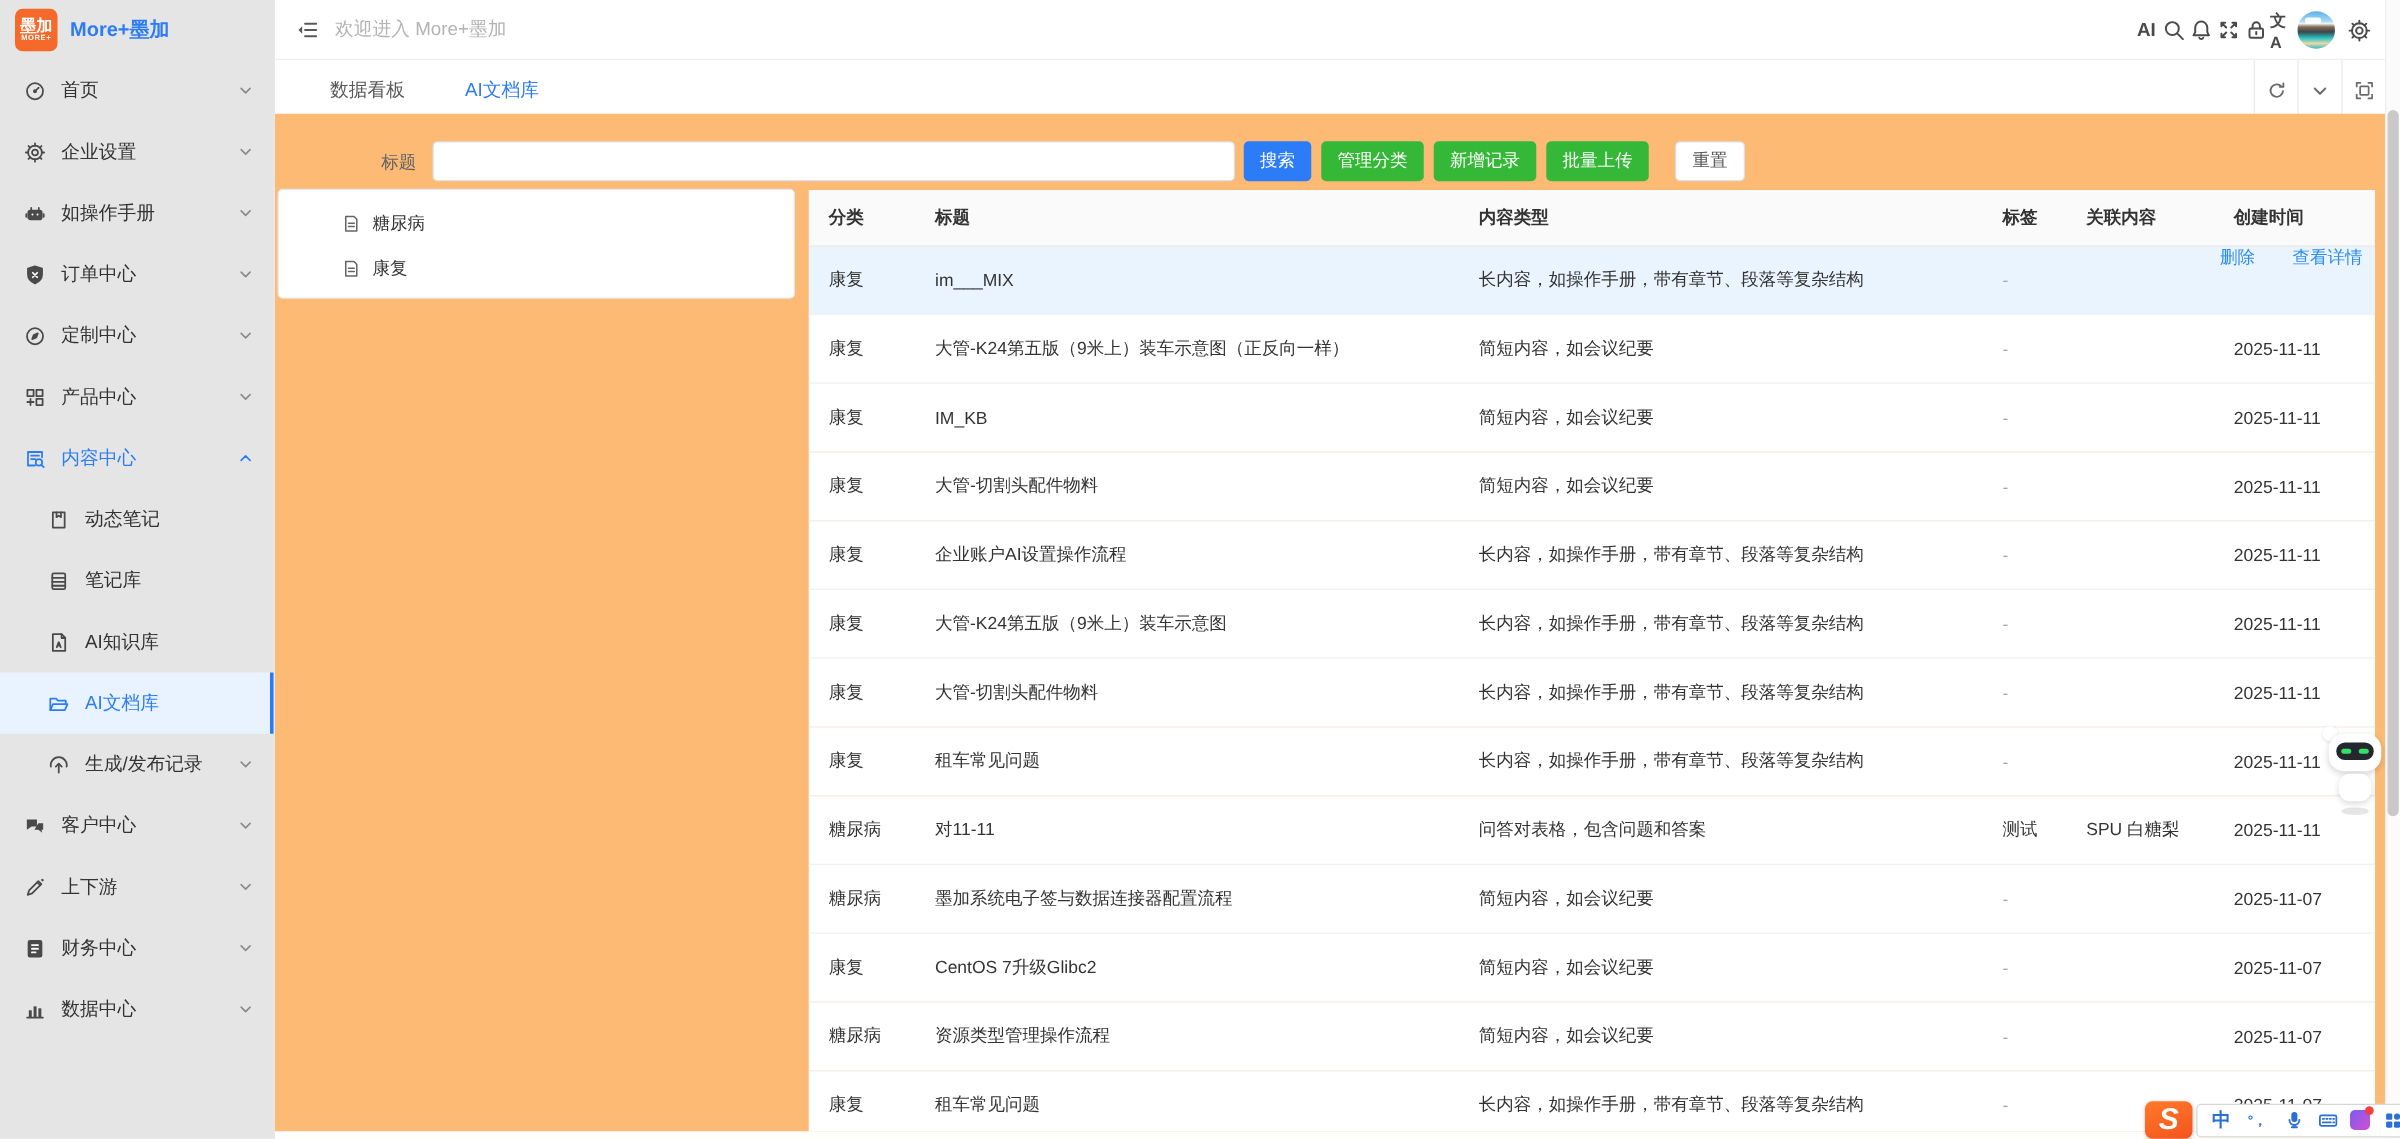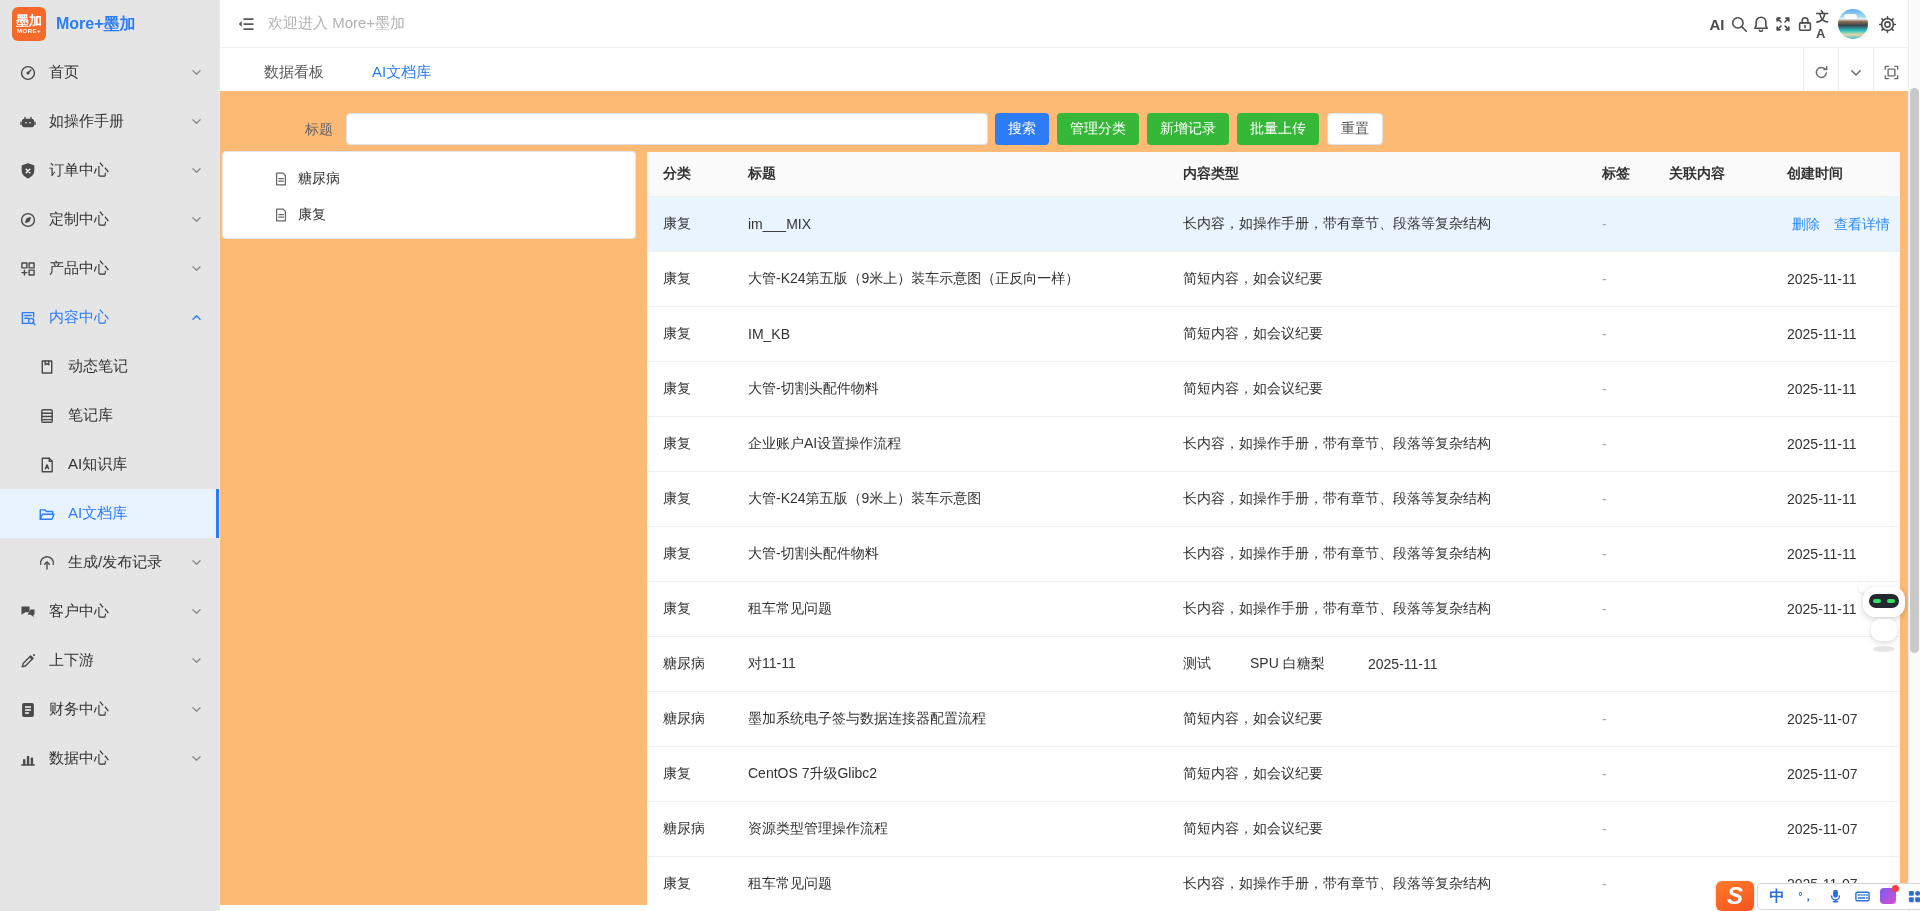--- a/index.html
+++ b/index.html
@@ -59,38 +59,38 @@
   #main { position:absolute; left:220px; top:91px; width:1688px; height:814px; background:#fdba74; overflow:hidden; }
   #filter-label { position:absolute; left:85px; top:30px; font-size:14px; color:#606266; }
   #title-input { position:absolute; left:126px; top:22px; width:642px; height:32px;
     border:1px solid #dcdfe6; border-radius:4px; font-size:14px; padding:0 10px; color:#333; outline:none; }
   #filter-btns { position:absolute; left:775px; top:22px; display:flex; gap:8px; }
   .btn { height:32px; padding:0 13px; border-radius:4px; font-size:14px; border:none;
     cursor:pointer; display:flex; align-items:center; white-space:nowrap;
     font-family:"Liberation Sans","DejaVu Sans",sans-serif; }
   .btn.blue { background:#2b7cf6; color:#fff; }
   .btn.green { background:#35b837; color:#fff; }
-  .btn.plain { background:#fff; color:#555; border:1px solid #dcdfe6; }
+  .btn.plain { background:#fff; color:#555; border:1px solid #dcdfe6; margin-left:13px; }
 
   #tree-panel { position:absolute; left:2px; top:60px; width:414px; height:88px;
     border:1px solid #e3e6ea; border-radius:4px; background:#fff; padding-top:9px; }
   .tree-item { height:36px; display:flex; align-items:center; gap:9px; padding-left:50px;
     font-size:14px; color:#333; cursor:pointer; }
   .tree-item .t-ic { color:#666; display:flex; }
 
   
   #table { position:absolute; left:427px; top:61px; width:1253px; }
   .thead { display:flex; height:45px; background:#fafafa; border-bottom:1px solid #efefef; }
   .th { display:flex; align-items:center; padding-left:16px; font-size:14px; font-weight:700; color:#333; }
   .tr { display:flex; height:55px; border-bottom:1px solid #f0f0f0; background:#fff; position:relative; cursor:pointer; }
   .tr.hl { background:#e9f4ff; }
   .td { display:flex; align-items:center; padding-left:16px; font-size:14px; color:#333; overflow:hidden; white-space:nowrap; }
   .td.dash { color:#a8a8a8; }
   .c0{width:85px;} .c1{width:435px;} .c2{width:419px;} .c3{width:67px;} .c4{width:118px;} .c5{width:129px;}
-  .row-actions { position:absolute; right:10px; top:0; height:55px; display:flex; align-items:center; gap:14px; }
+  .row-actions { position:absolute; right:10px; top:0; height:55px; display:flex; gap:30px; }
   .link { color:#2d8cf0; font-size:14px; cursor:pointer; }
 
   
   #scrollbar { position:absolute; right:0; top:0; width:12px; height:911px;
     background:#fbfbfb; border-left:1px solid #ededed; z-index:20; }
   #scroll-thumb { position:absolute; left:1px; top:88px; width:9px; height:565px;
     background:#c9c9c9; border-radius:5px; cursor:pointer; }
 
   
   #robot { position:absolute; left:1860px; top:583px; width:48px; height:72px; z-index:30; cursor:pointer; }
@@ -143,20 +143,35 @@
         <span class="mi-label">首页</span>
         <span class="chev">
           <svg width="13" height="13" viewBox="0 0 16 16" fill="none" stroke="currentColor" stroke-width="1.6" stroke-linecap="round" stroke-linejoin="round">
             <path d="M3.6 5.8L8 10.2l4.4-4.4"></path>
           </svg>
         </span>
       </div>
       <div class="menu-item">
         <span class="mi-icon">
           <svg width="18" height="18" viewBox="0 0 16 16" fill="none" stroke="currentColor" stroke-width="1.25" stroke-linecap="round" stroke-linejoin="round">
+            <circle cx="8" cy="8" r="2.1"></circle>
+            <circle cx="8" cy="8" r="4.9"></circle>
+            <path d="M8 1.5v1.7M8 12.8v1.7M1.5 8h1.7M12.8 8h1.7M3.4 3.4l1.2 1.2M11.4 11.4l1.2 1.2M12.6 3.4l-1.2 1.2M4.6 11.4l-1.2 1.2"></path>
+          </svg>
+        </span>
+        <span class="mi-label">企业设置</span>
+        <span class="chev">
+          <svg width="13" height="13" viewBox="0 0 16 16" fill="none" stroke="currentColor" stroke-width="1.6" stroke-linecap="round" stroke-linejoin="round">
+            <path d="M3.6 5.8L8 10.2l4.4-4.4"></path>
+          </svg>
+        </span>
+      </div>
+      <div class="menu-item">
+        <span class="mi-icon">
+          <svg width="18" height="18" viewBox="0 0 16 16" fill="none" stroke="currentColor" stroke-width="1.25" stroke-linecap="round" stroke-linejoin="round">
             <rect x="3.2" y="5.8" width="9.6" height="6.2" rx="1.6" fill="currentColor"></rect>
             <path d="M5.3 5.8V3.9M10.7 5.8V3.9"></path>
             <circle cx="6.2" cy="8.6" r="0.7" fill="#fff" stroke="none"></circle>
             <circle cx="9.8" cy="8.6" r="0.7" fill="#fff" stroke="none"></circle>
             <path d="M1.8 8.2v2M14.2 8.2v2"></path>
           </svg>
         </span>
         <span class="mi-label">如操作手册</span>
         <span class="chev">
           <svg width="13" height="13" viewBox="0 0 16 16" fill="none" stroke="currentColor" stroke-width="1.6" stroke-linecap="round" stroke-linejoin="round">
@@ -519,20 +534,21 @@
           <div class="td c0">康复</div>
           <div class="td c1">租车常见问题</div>
           <div class="td c2">长内容，如操作手册，带有章节、段落等复杂结构</div>
           <div class="td c3 dash">-</div>
           <div class="td c4"></div>
           <div class="td c5">2025-11-11</div>
         </div>
         <div class="tr">
           <div class="td c0">糖尿病</div>
           <div class="td c1">对11-11</div>
+          <div class="td c2">问答对表格，包含问题和答案</div>
           <div class="td c3">测试</div>
           <div class="td c4">SPU 白糖梨</div>
           <div class="td c5">2025-11-11</div>
         </div>
         <div class="tr">
           <div class="td c0">糖尿病</div>
           <div class="td c1">墨加系统电子签与数据连接器配置流程</div>
           <div class="td c2">简短内容，如会议纪要</div>
           <div class="td c3 dash">-</div>
           <div class="td c4"></div>

